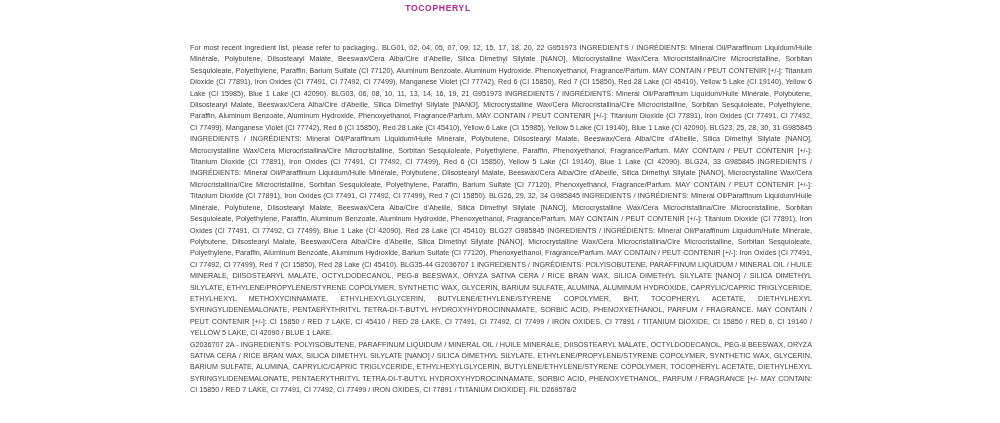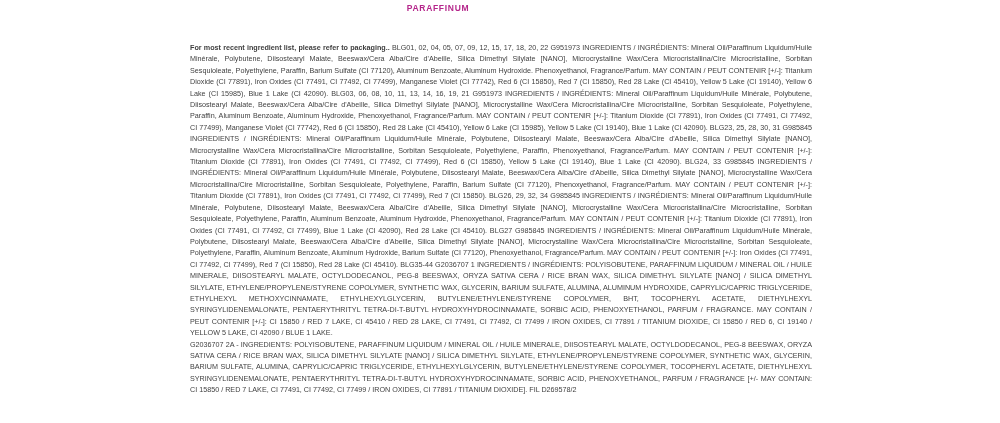--- a/index.html
+++ b/index.html
@@ -35,28 +35,28 @@
     font-size: 7.2px;
     line-height: 11.4px;
     text-align: justify;
     letter-spacing: 0px;
   }
   .ingredients-text p {
     margin: 0;
     padding: 0;
   }
   .intro-bold {
-    font-weight: bold;
+    font-weight: normal;
   }
 </style>
 </head>
 <body>
 
 <div class="page">
 
-  <div class="ingredients-heading">PARAFFINUM</div>
+  <div class="ingredients-heading">TOCOPHERYL</div>
 
   <div class="ingredients-text">
     <p><span class="intro-bold">For most recent ingredient list, please refer to packaging..</span> <span>BLG01, 02, 04, 05, 07, 09, 12, 15, 17, 18, 20, 22 G951973 INGREDIENTS / INGRÉDIENTS: Mineral Oil/Paraffinum Liquidum/Huile Minérale, Polybutene, Diisostearyl Malate, Beeswax/Cera Alba/Cire d'Abeille, Silica Dimethyl Silylate [NANO], Microcrystalline Wax/Cera Microcristallina/Cire Microcristalline, Sorbitan Sesquioleate, Polyethylene, Paraffin, Barium Sulfate (CI 77120), Aluminum Benzoate, Aluminum Hydroxide. Phenoxyethanol, Fragrance/Parfum. MAY CONTAIN / PEUT CONTENIR [+/-]: Titanium Dioxide (CI 77891), Iron Oxides (CI 77491, CI 77492, CI 77499), Manganese Violet (CI 77742), Red 6 (CI 15850), Red 7 (CI 15850), Red 28 Lake (CI 45410), Yellow 5 Lake (CI 19140), Yellow 6 Lake (CI 15985), Blue 1 Lake (CI 42090). BLG03, 06, 08, 10, 11, 13, 14, 16, 19, 21 G951973 INGREDIENTS / INGRÉDIENTS: Mineral Oil/Paraffinum Liquidum/Huile Minérale, Polybutene, Diisostearyl Malate, Beeswax/Cera Alba/Cire d'Abeille, Silica Dimethyl Silylate [NANO], Microcrystalline Wax/Cera Microcristallina/Cire Microcristalline, Sorbitan Sesquioleate, Polyethylene, Paraffin, Aluminum Benzoate, Aluminum Hydroxide, Phenoxyethanol, Fragrance/Parfum. MAY CONTAIN / PEUT CONTENIR [+/-]: Titanium Dioxide (CI 77891), Iron Oxides (CI 77491, CI 77492, CI 77499), Manganese Violet (CI 77742), Red 6 (CI 15850), Red 28 Lake (CI 45410), Yellow 6 Lake (CI 15985), Yellow 5 Lake (CI 19140), Blue 1 Lake (CI 42090). BLG23, 25, 28, 30, 31 G985845 INGREDIENTS / INGRÉDIENTS: Mineral Oil/Paraffinum Liquidum/Huile Minérale, Polybutene, Diisostearyl Malate, Beeswax/Cera Alba/Cire d'Abeille, Silica Dimethyl Silylate [NANO], Microcrystalline Wax/Cera Microcristallina/Cire Microcristalline, Sorbitan Sesquioleate, Polyethylene, Paraffin, Phenoxyethanol, Fragrance/Parfum. MAY CONTAIN / PEUT CONTENIR [+/-]: Titanium Dioxide (CI 77891), Iron Oxides (CI 77491, CI 77492, CI 77499), Red 6 (CI 15850), Yellow 5 Lake (CI 19140), Blue 1 Lake (CI 42090). BLG24, 33 G985845 INGREDIENTS / INGRÉDIENTS: Mineral Oil/Paraffinum Liquidum/Huile Minérale, Polybutene, Diisostearyl Malate, Beeswax/Cera Alba/Cire d'Abeille, Silica Dimethyl Silylate [NANO], Microcrystalline Wax/Cera Microcristallina/Cire Microcristalline, Sorbitan Sesquioleate, Polyethylene, Paraffin, Barium Sulfate (CI 77120), Phenoxyethanol, Fragrance/Parfum. MAY CONTAIN / PEUT CONTENIR [+/-]: Titanium Dioxide (CI 77891), Iron Oxides (CI 77491, CI 77492, CI 77499), Red 7 (CI 15850). BLG26, 29, 32, 34 G985845 INGREDIENTS / INGRÉDIENTS: Mineral Oil/Paraffinum Liquidum/Huile Minérale, Polybutene, Diisostearyl Malate, Beeswax/Cera Alba/Cire d'Abeille, Silica Dimethyl Silylate [NANO], Microcrystalline Wax/Cera Microcristallina/Cire Microcristalline, Sorbitan Sesquioleate, Polyethylene, Paraffin, Aluminum Benzoate, Aluminum Hydroxide, Phenoxyethanol, Fragrance/Parfum. MAY CONTAIN / PEUT CONTENIR [+/-]: Titanium Dioxide (CI 77891), Iron Oxides (CI 77491, CI 77492, CI 77499), Blue 1 Lake (CI 42090), Red 28 Lake (CI 45410). BLG27 G985845 INGREDIENTS / INGRÉDIENTS: Mineral Oil/Paraffinum Liquidum/Huile Minérale, Polybutene, Diisostearyl Malate, Beeswax/Cera Alba/Cire d'Abeille, Silica Dimethyl Silylate [NANO], Microcrystalline Wax/Cera Microcristallina/Cire Microcristalline, Sorbitan Sesquioleate, Polyethylene, Paraffin, Aluminum Benzoate, Aluminum Hydroxide, Barium Sulfate (CI 77120), Phenoxyethanol, Fragrance/Parfum. MAY CONTAIN / PEUT CONTENIR [+/-]: Iron Oxides (CI 77491, CI 77492, CI 77499), Red 7 (CI 15850), Red 28 Lake (CI 45410). BLG35-44 G2036707 1 INGREDIENTS / INGRÉDIENTS: POLYISOBUTENE, PARAFFINUM LIQUIDUM / MINERAL OIL / HUILE MINERALE, DIISOSTEARYL MALATE, OCTYLDODECANOL, PEG-8 BEESWAX, ORYZA SATIVA CERA / RICE BRAN WAX, SILICA DIMETHYL SILYLATE [NANO] / SILICA DIMETHYL SILYLATE, ETHYLENE/PROPYLENE/STYRENE COPOLYMER, SYNTHETIC WAX, GLYCERIN, BARIUM SULFATE, ALUMINA, ALUMINUM HYDROXIDE, CAPRYLIC/CAPRIC TRIGLYCERIDE, ETHYLHEXYL METHOXYCINNAMATE, ETHYLHEXYLGLYCERIN, BUTYLENE/ETHYLENE/STYRENE COPOLYMER, BHT, TOCOPHERYL ACETATE, DIETHYLHEXYL SYRINGYLIDENEMALONATE, PENTAERYTHRITYL TETRA-DI-T-BUTYL HYDROXYHYDROCINNAMATE, SORBIC ACID, PHENOXYETHANOL, PARFUM / FRAGRANCE. MAY CONTAIN / PEUT CONTENIR [+/-]: CI 15850 / RED 7 LAKE, CI 45410 / RED 28 LAKE, CI 77491, CI 77492, CI 77499 / IRON OXIDES, CI 77891 / TITANIUM DIOXIDE, CI 15850 / RED 6, CI 19140 / YELLOW 5 LAKE, CI 42090 / BLUE 1 LAKE.</span></p>
     <p>G2036707 2A - INGREDIENTS: POLYISOBUTENE, PARAFFINUM LIQUIDUM / MINERAL OIL / HUILE MINERALE, DIISOSTEARYL MALATE, OCTYLDODECANOL, PEG-8 BEESWAX, ORYZA SATIVA CERA / RICE BRAN WAX, SILICA DIMETHYL SILYLATE [NANO] / SILICA DIMETHYL SILYLATE, ETHYLENE/PROPYLENE/STYRENE COPOLYMER, SYNTHETIC WAX, GLYCERIN, BARIUM SULFATE, ALUMINA, CAPRYLIC/CAPRIC TRIGLYCERIDE, ETHYLHEXYLGLYCERIN, BUTYLENE/ETHYLENE/STYRENE COPOLYMER, TOCOPHERYL ACETATE, DIETHYLHEXYL SYRINGYLIDENEMALONATE, PENTAERYTHRITYL TETRA-DI-T-BUTYL HYDROXYHYDROCINNAMATE, SORBIC ACID, PHENOXYETHANOL, PARFUM / FRAGRANCE [+/- MAY CONTAIN: CI 15850 / RED 7 LAKE, CI 77491, CI 77492, CI 77499 / IRON OXIDES, CI 77891 / TITANIUM DIOXIDE]. FIL D269578/2</p>
   </div>
 
 </div>
 
 </body></html>

